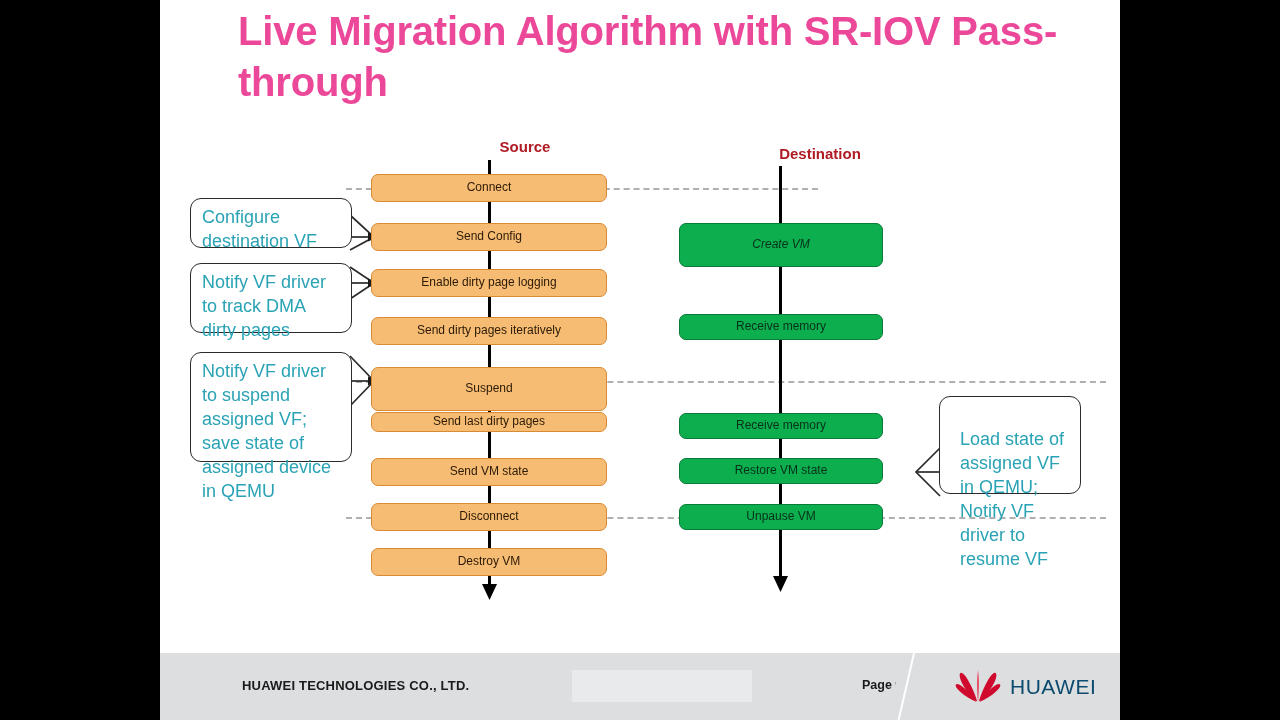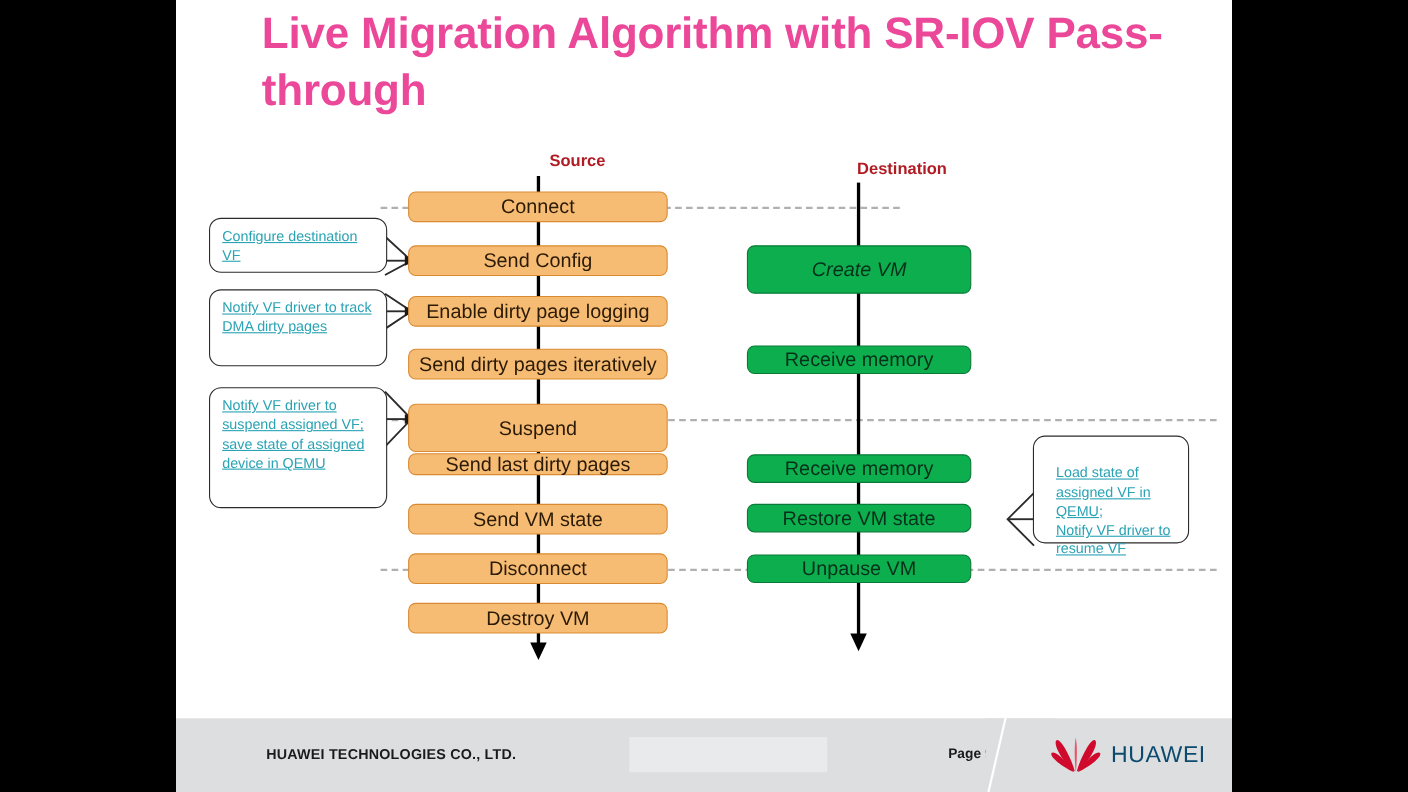--- a/index.html
+++ b/index.html
@@ -18,34 +18,33 @@
     letter-spacing:-0.2px;
   }
   .col-head{
     position:absolute;font-size:15px;font-weight:bold;color:#B01B24;
     text-align:center;
   }
   .flow{position:absolute;left:0;top:0;width:960px;height:720px;}
   .box{
     position:absolute;border-radius:7px;box-sizing:border-box;
     display:flex;align-items:center;justify-content:center;
-    font-size:18px;text-align:right;line-height:1.15;
+    font-size:12px;text-align:right;line-height:1.15;
   }
   .box.src{
     background:#F7BC74;border:1.6px solid #D98B33;color:#2b1a05;
   }
   .box.dst{
     background:#0DAE4E;border:1.6px solid #0a7a38;color:#06301a;
   }
   .callout{
     position:absolute;box-sizing:border-box;
     background:#ffffff;border:1.7px solid #2b2b2b;border-radius:11px;
-    color:#2AA3B5;font-size:13px;line-height:1.33;
+    color:#2AA3B5;font-size:18px;line-height:1.33;
     padding:7px 9px 7px 11px;
-    text-decoration:underline;
   }
   .callout.right{color:#2AA3B5;padding-left:20px;}
   .vline{position:absolute;background:#000;width:3.2px;}
   .dash{
     position:absolute;height:0;border-top:2px dashed #b0b0b0;
   }
   .footer{
     position:absolute;left:0;top:653px;width:960px;height:67px;
     background:#dcdee0;
   }

